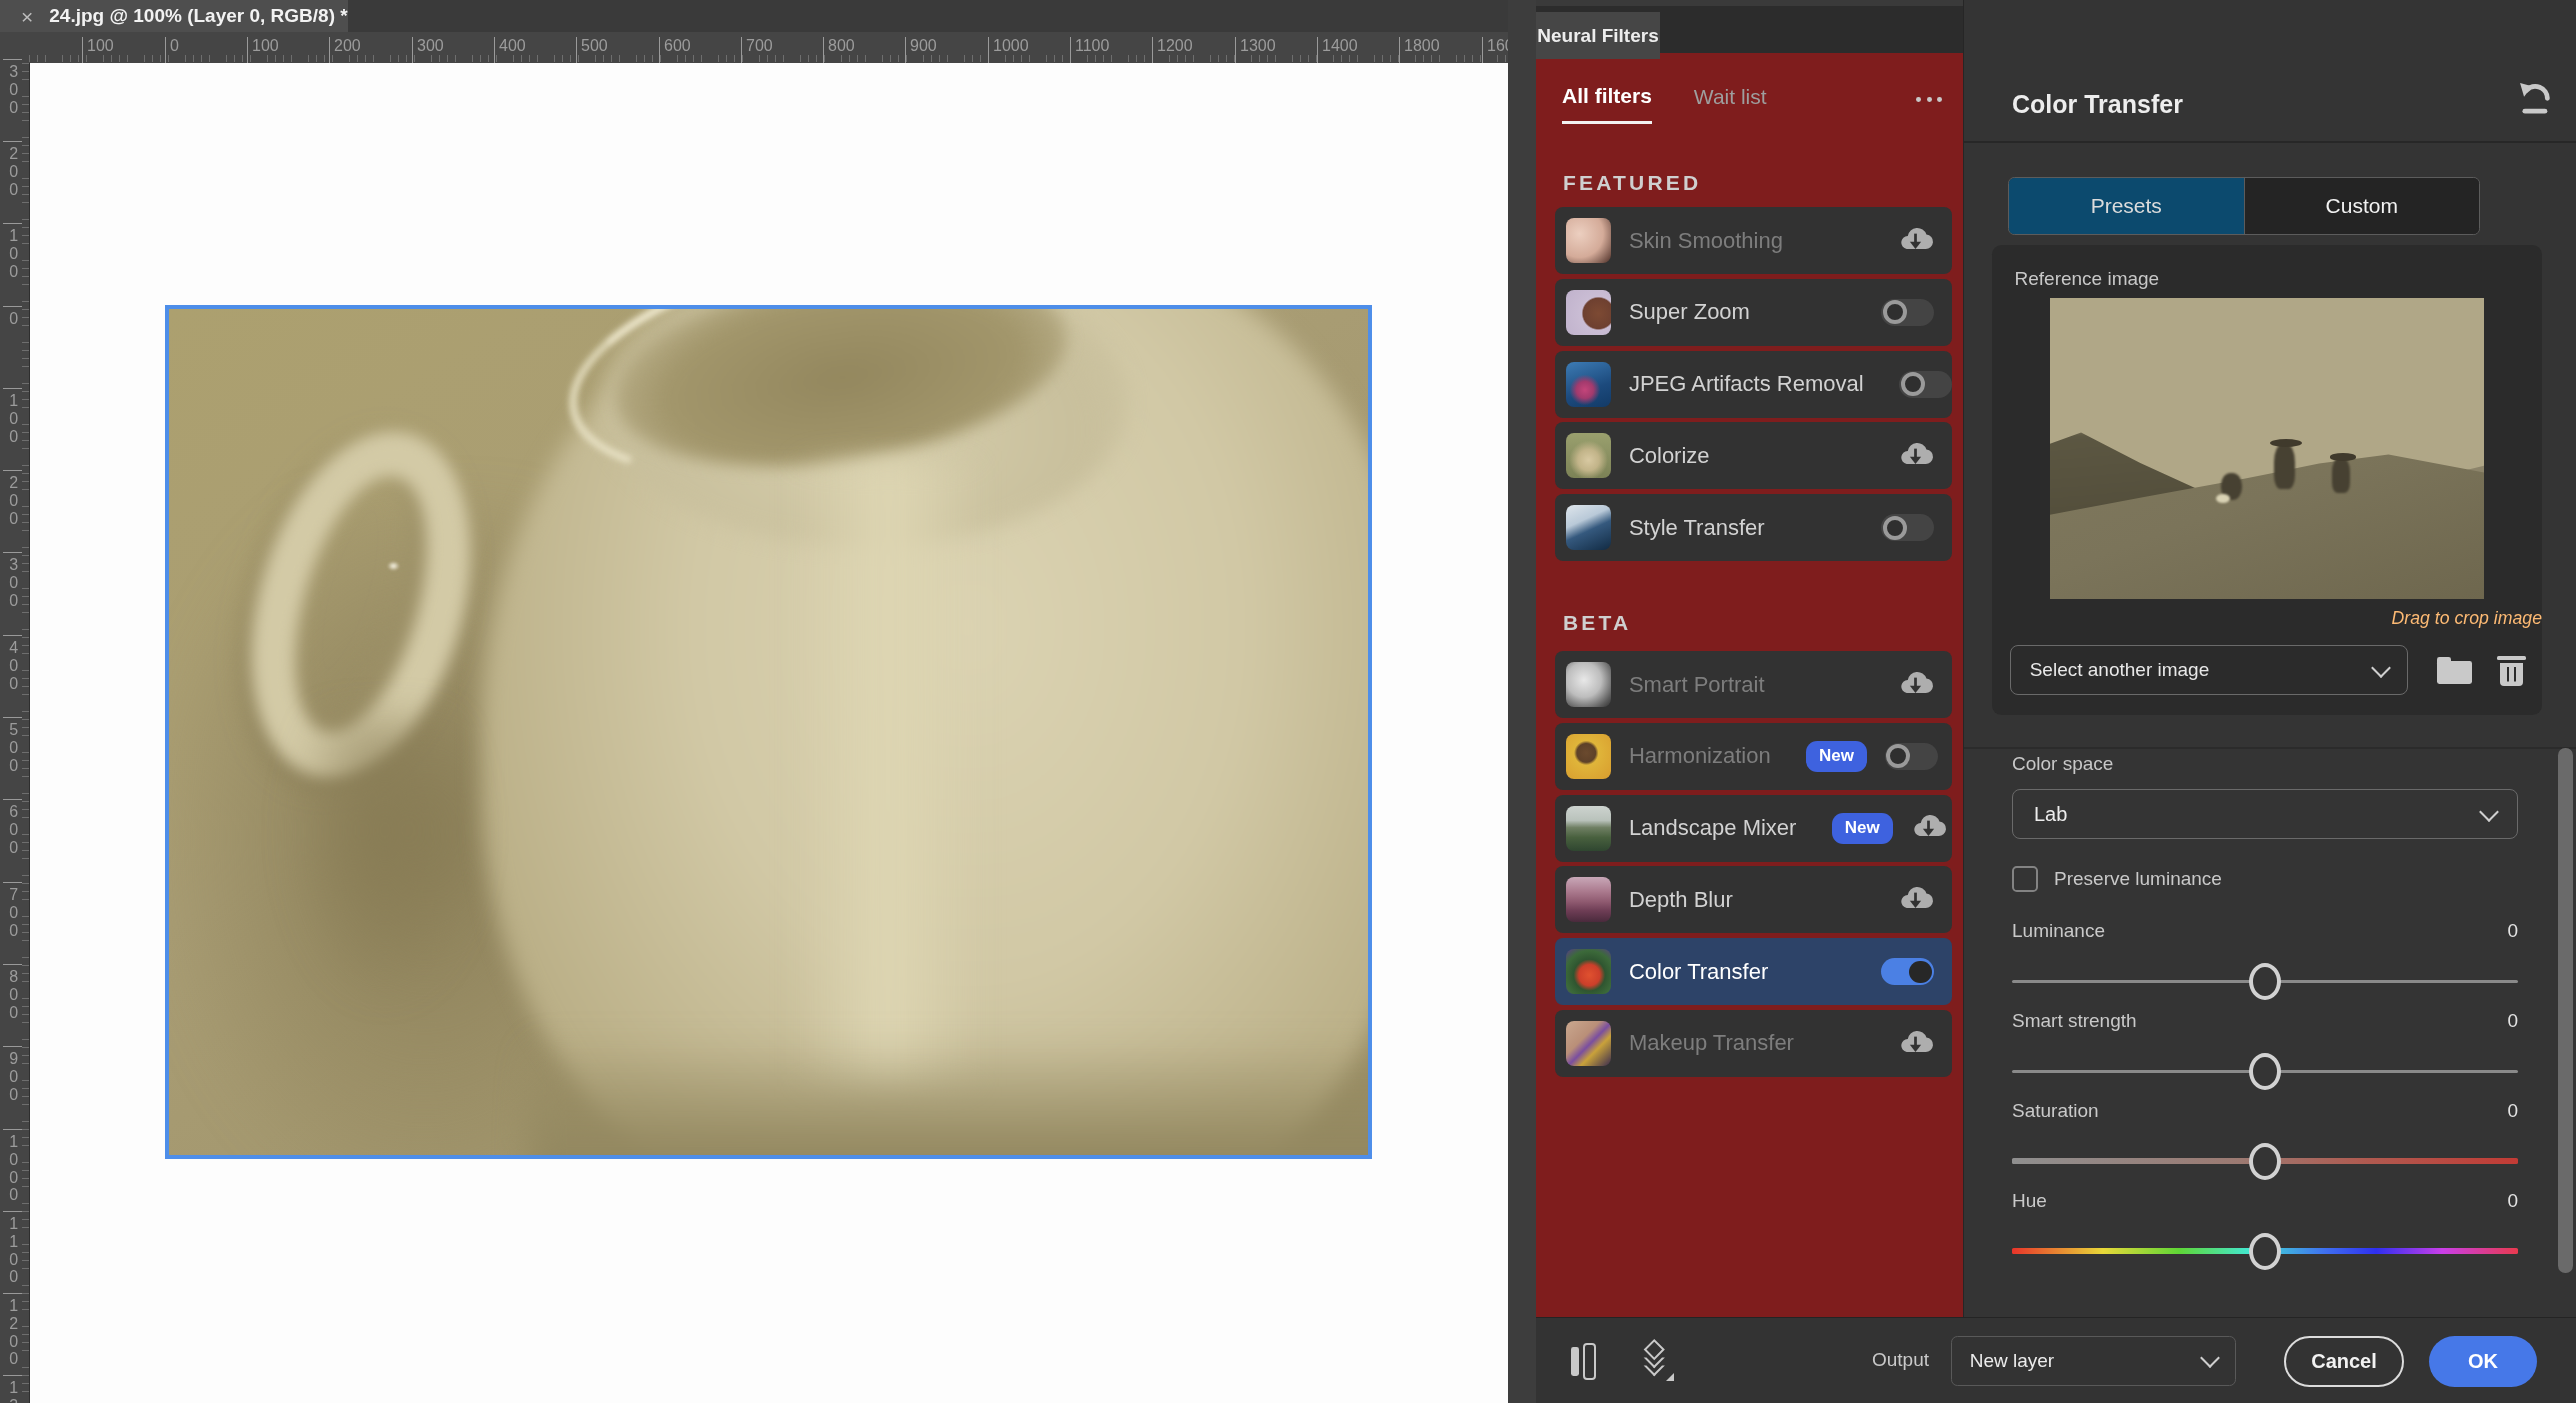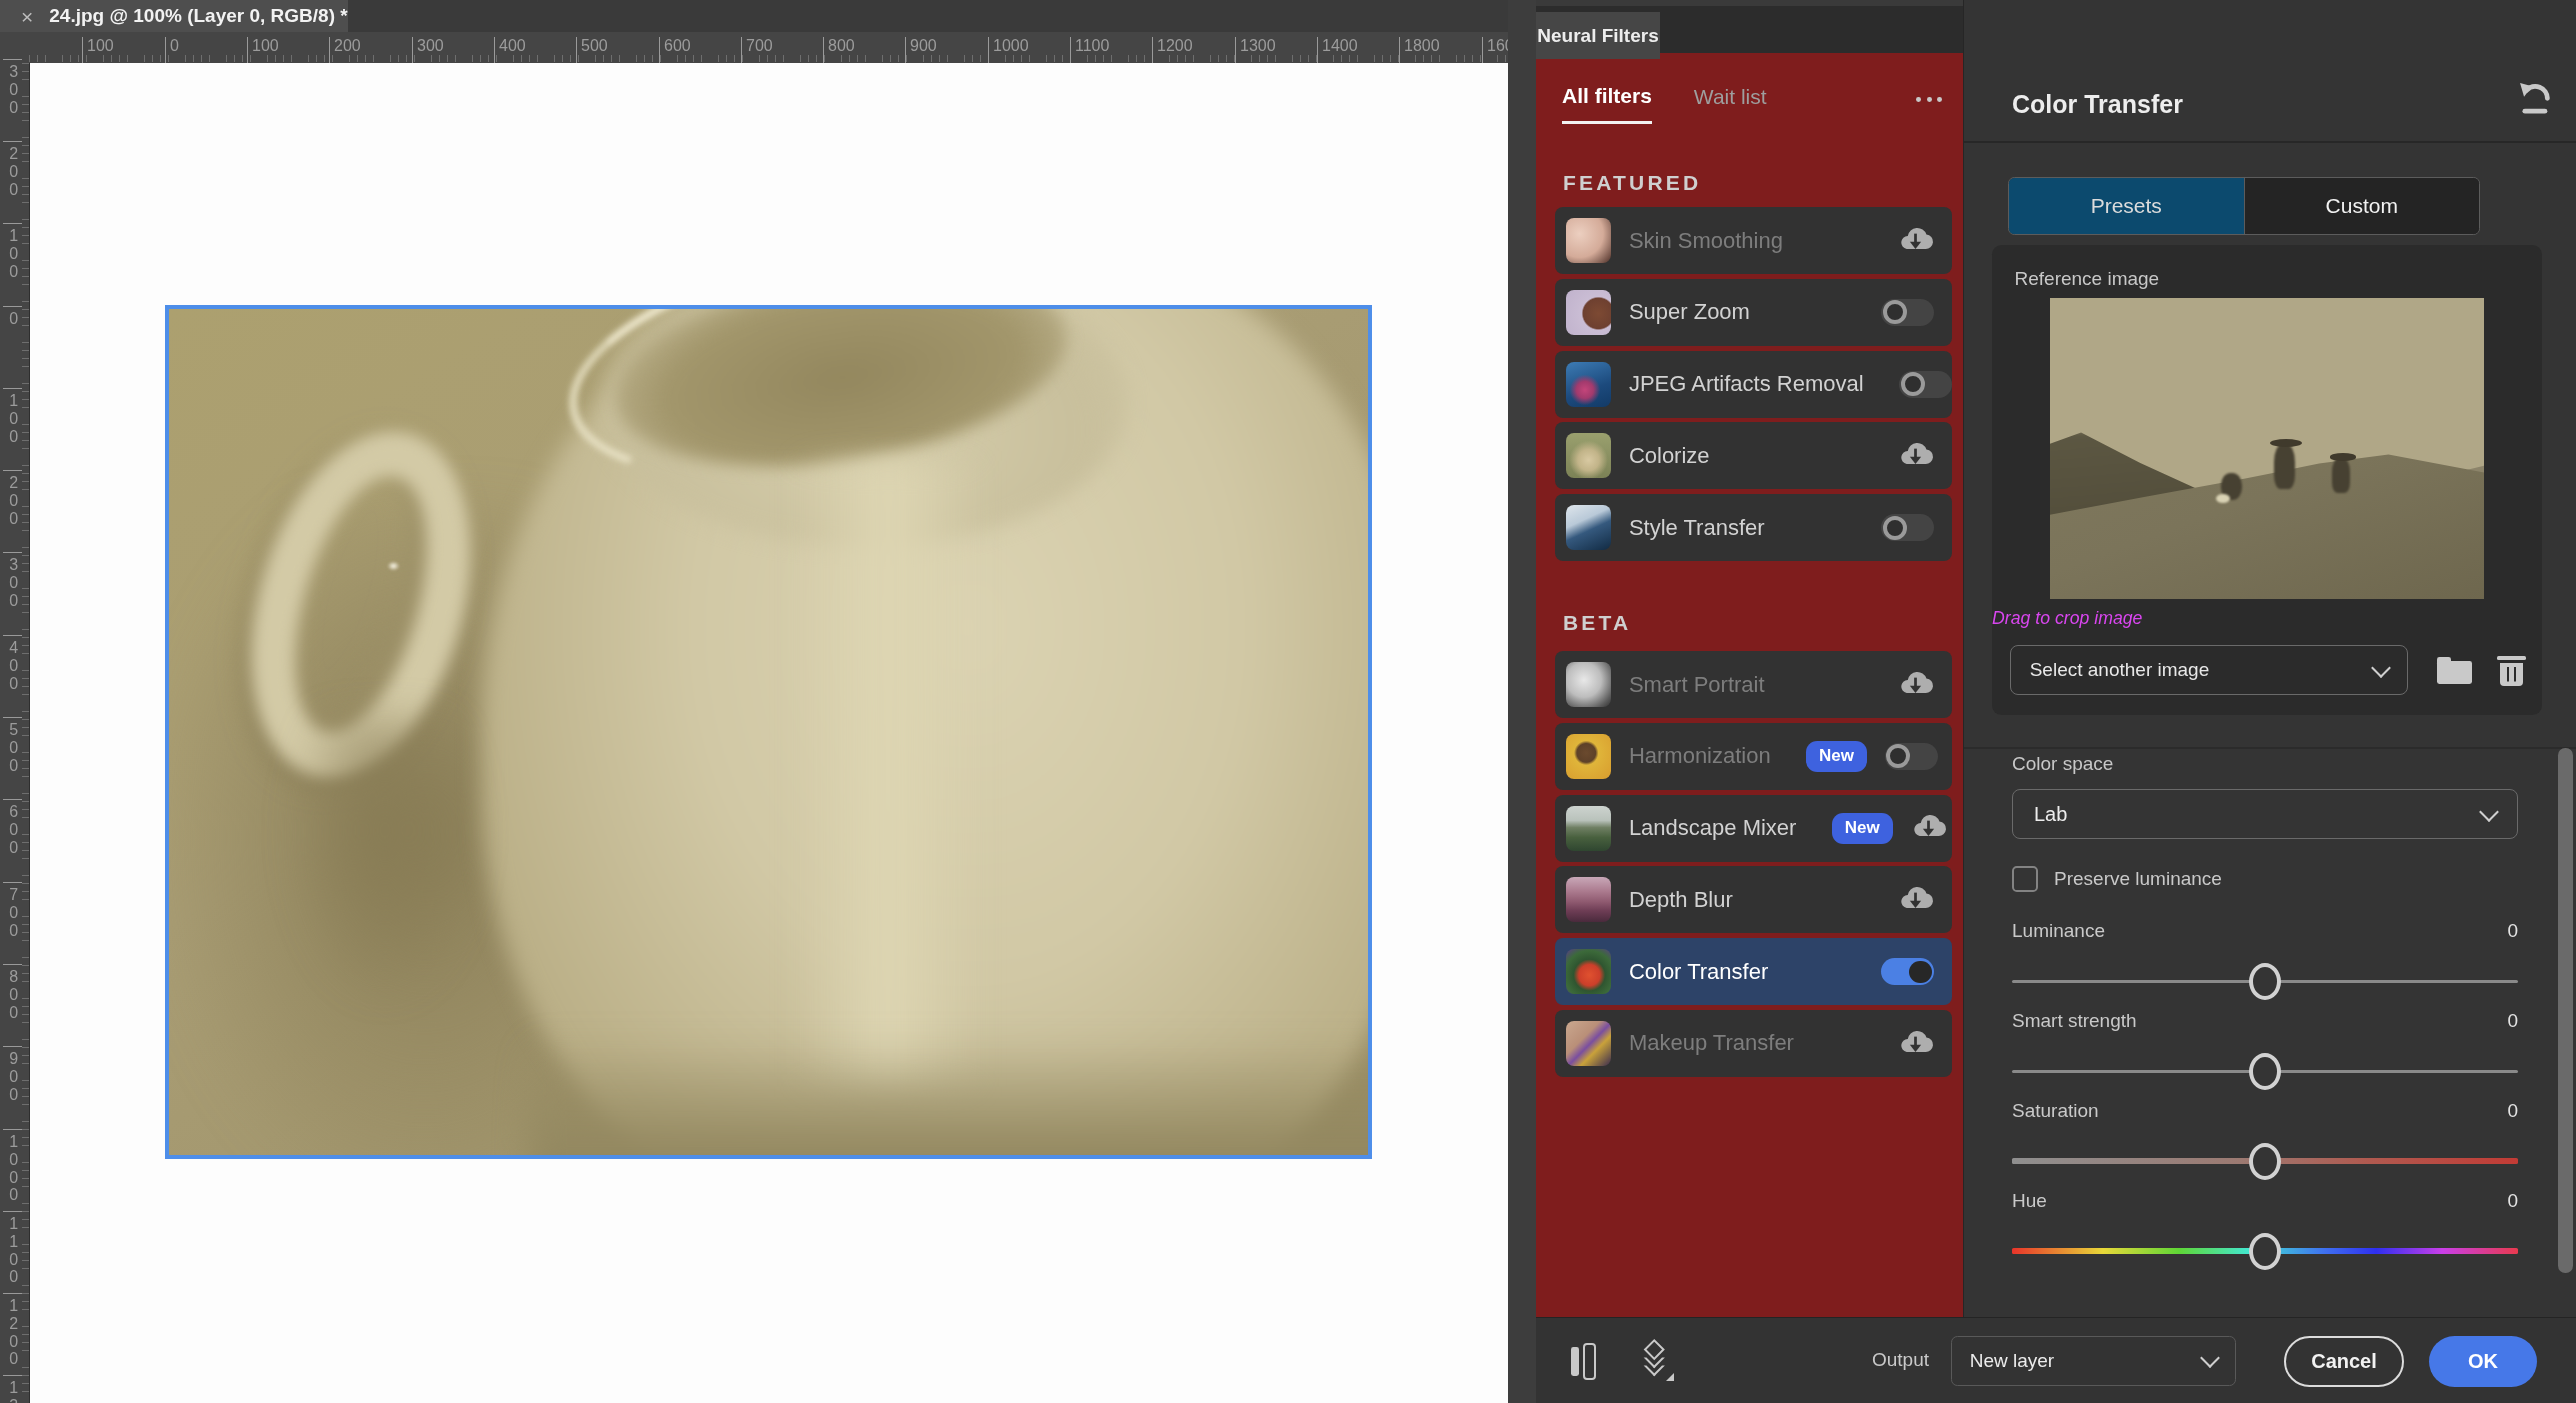--- a/index.html
+++ b/index.html
@@ -96,21 +96,21 @@
   #rf-mtn{left:-4%;top:44%;width:62%;height:36%;background:linear-gradient(175deg,#5d5843 0%,#4f4a38 100%);clip-path:polygon(0 18%,18% 2%,40% 30%,62% 55%,100% 100%,0 100%);filter:blur(3.2px);}
   #rf-ridge{left:55%;top:52%;width:50%;height:20%;background:#8c846a;clip-path:polygon(0 60%,30% 20%,60% 45%,100% 10%,100% 100%,0 100%);filter:blur(4px);}
   #rf-hill{left:0;top:0;width:100%;height:100%;background:linear-gradient(160deg,#837c60 0%,#7b745a 60%,#6e674e 100%);clip-path:polygon(0 72%,22% 66%,45% 60%,62% 55%,78% 52%,100% 58%,100% 100%,0 100%);}
   .fig{background:#474132;filter:blur(1.2px);}
   #fig-a{left:51.5%;top:48.5%;width:21px;height:45px;border-radius:40% 40% 30% 30%;}
   #fig-a-hat{left:50.8%;top:46.8%;width:32px;height:8px;border-radius:50%;background:#403a2c;}
   #fig-b{left:65%;top:53%;width:17.7px;height:35px;border-radius:40% 40% 30% 30%;}
   #fig-b-hat{left:64.5%;top:51.6%;width:26px;height:7.2px;border-radius:50%;background:#403a2c;}
   #fig-c{left:39.5%;top:58%;width:21px;height:27px;border-radius:45%;}
   #fig-c-hat{left:38.2%;top:65%;width:14.5px;height:9.6px;border-radius:50%;background:#d9d2b4;filter:blur(0.8px);}
-  #ref-caption{position:absolute;left:0;top:363px;width:100%;text-align:left;font-style:italic;font-size:17.7px;color:#d946ef;}
+  #ref-caption{position:absolute;left:0;top:363px;width:100%;text-align:right;font-style:italic;font-size:17.7px;color:#fdba74;}
   #select-row{position:absolute;left:17.7px;top:400px;width:515px;height:50px;display:flex;align-items:center;}
   #select-dd{width:416px;height:50px;border:1.6px solid #6a6a6a;border-radius:8px;box-sizing:border-box;display:flex;align-items:center;padding:16px 19px;color:#e8e8e8;font-size:19px;}
   .chev{width:12px;height:12px;border-right:2.4px solid #cfcfcf;border-bottom:2.4px solid #cfcfcf;transform:rotate(45deg);margin-left:auto;margin-top:-4.8px;flex:0 0 auto;}
   #folder-btn{margin-left:29px;width:35px;height:27px;position:relative;}
   #folder-btn .fbody{position:absolute;left:0;top:4.8px;width:35px;height:22.5px;background:#c9c9c9;border-radius:2.4px;}
   #folder-btn .ftab{position:absolute;left:0;top:0;width:14.5px;height:8px;background:#c9c9c9;border-radius:2.4px 2.4px 0 0;}
   #trash-btn{margin-left:27px;width:29px;height:32px;position:relative;}
   #trash-btn .tlid{position:absolute;left:0;top:1.6px;width:29px;height:4px;background:#c9c9c9;border-radius:1.6px;}
   #trash-btn .tbody{position:absolute;left:3.2px;top:8.8px;width:22.5px;height:23px;background:#c9c9c9;border-radius:0 0 4px 4px;
     background-image:linear-gradient(#2b2b2b,#2b2b2b),linear-gradient(#2b2b2b,#2b2b2b);background-size:2.4px 14.5px,2.4px 14.5px;background-position:7.2px 4px,13.7px 4px;background-repeat:no-repeat;}

